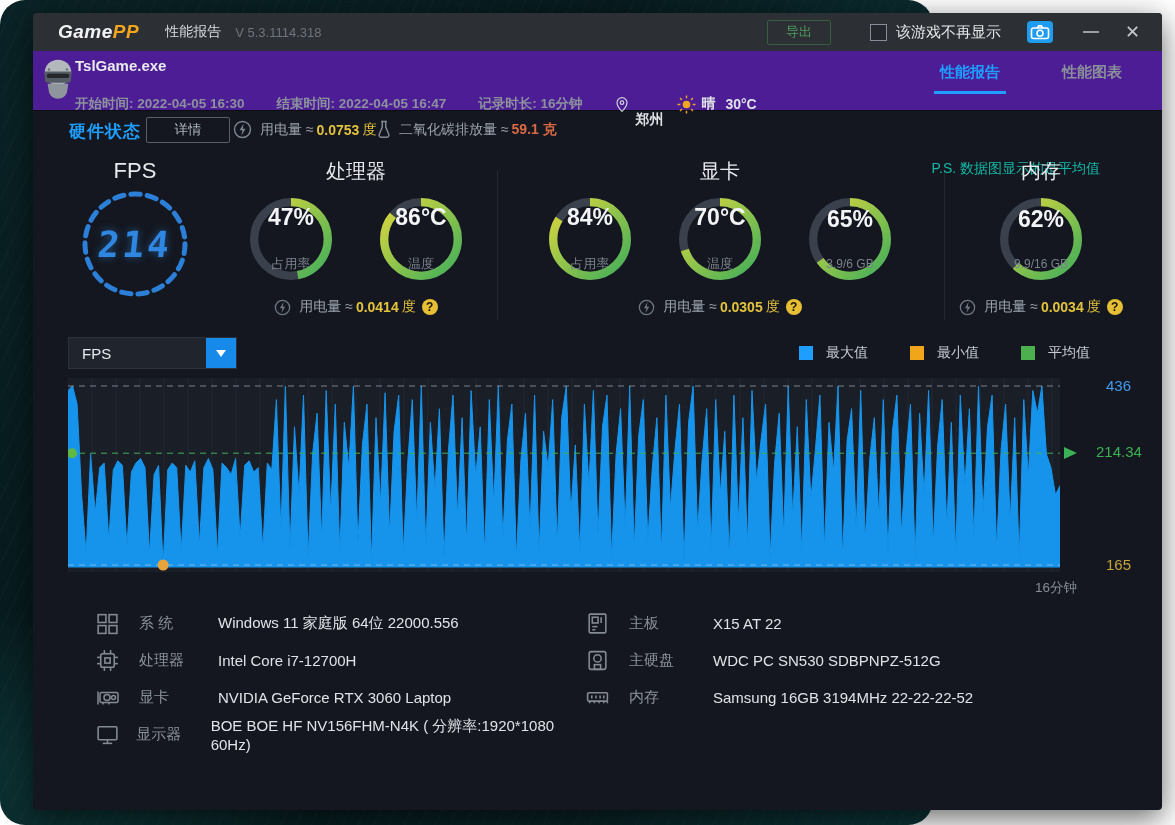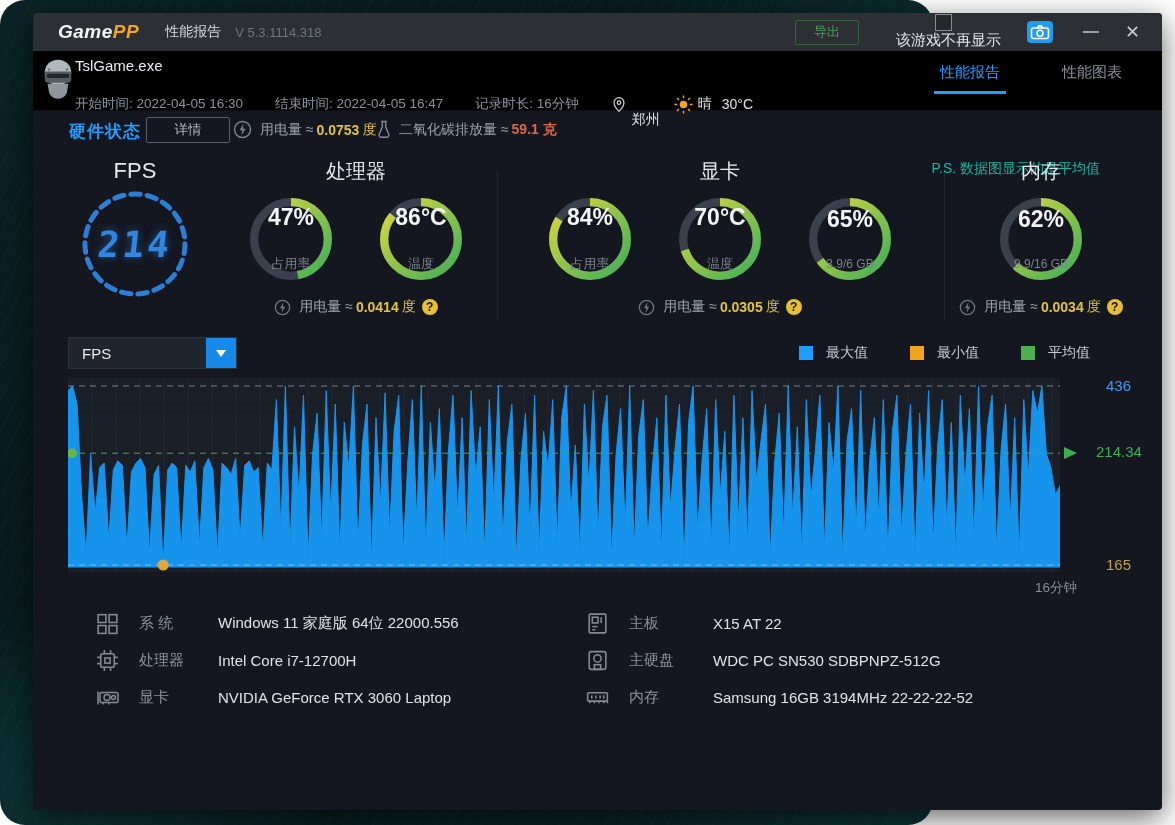--- a/index.html
+++ b/index.html
@@ -19,30 +19,30 @@
   
   .titlebar{position:absolute;left:0;top:0;width:100%;height:38px;background:#2c2f34;
     display:flex;align-items:center;}
   .logo{font-style:italic;font-weight:800;font-size:19px;letter-spacing:.5px;margin-left:25px;}
   .logo .g1{color:#f2f3f5;} .logo .g2{color:#f5a61d;}
   .app-title{color:#d8dadd;font-size:14px;margin-left:26px;}
   .version{color:#6f757d;font-size:13px;margin-left:14px;}
   .tb-spacer{flex:1;}
   .export-btn{background:transparent;border:1px solid #35603f;color:#4f9e5f;font-size:13px;
     width:64px;height:25px;border-radius:2px;cursor:pointer;font-family:inherit;}
-  .chk-wrap{display:flex;align-items:center;margin-left:28px;cursor:pointer;flex-direction:column;}
+  .chk-wrap{display:flex;align-items:center;margin-left:39px;cursor:pointer;}
   .chk-box{width:15px;height:15px;border:1px solid #878d96;background:#24272c;display:inline-block;}
   .chk-label{color:#e6e8ea;font-size:15px;margin-left:9px;}
   .cam{margin-left:26px;display:inline-flex;cursor:pointer;}
   .win-min{width:16px;height:2px;background:#9aa0a8;margin-left:30px;cursor:pointer;}
   .win-close{color:#c2c7cd;font-size:18px;margin-left:26px;margin-right:22px;cursor:pointer;line-height:1;}
 
   
-  .header{position:absolute;left:0;top:38px;width:100%;height:59px;background:#000000;
-    border-bottom:1px solid #0c0e13;}
+  .header{position:absolute;left:0;top:38px;width:100%;height:59px;background:#4c1d95;
+    border-bottom:1px solid #0c0e13;font-weight:bold;}
   .avatar{position:absolute;left:8px;top:5px;}
   .game-name{position:absolute;left:42px;top:6px;color:#e9ebee;font-size:15px;}
   .meta{position:absolute;left:42px;top:28px;display:flex;align-items:center;color:#8b929c;font-size:13.5px;}
   .meta .seg{margin-right:32px;}
   .meta .ico{display:inline-flex;margin-right:5px;vertical-align:-3px;}
   .meta .white{color:#dfe3e7;font-size:14px;}
   .meta .wgap{margin-right:14px;margin-top:32px;}
   .tabs{position:absolute;right:40px;top:12px;display:flex;}
   .tab{font-size:15px;color:#8a9099;margin-left:62px;padding-bottom:12px;position:relative;cursor:pointer;}
   .tab.active{color:#1e9fff;}
@@ -481,20 +481,31 @@
                 <path d="M3 6 v13"></path>
                 <rect x="5" y="7" width="18" height="10" rx="1.5"></rect>
                 <circle cx="12" cy="12" r="3"></circle>
                 <circle cx="18.5" cy="12" r="2"></circle>
                 <path d="M8 17 v2 M14 17 v2"></path>
               </svg>
             </span>
           <span class="si-label">显卡</span>
           <span class="si-value">NVIDIA GeForce RTX 3060 Laptop</span>
         </div>
+        <div class="si-row">
+          <span class="si-icon">
+              <svg width="25" height="25" viewBox="0 0 24 24" class="gray">
+                <rect x="3" y="4.5" width="18" height="12.5" rx="1"></rect>
+                <line x1="12" y1="17" x2="12" y2="20"></line>
+                <line x1="7.5" y1="20.5" x2="16.5" y2="20.5"></line>
+              </svg>
+            </span>
+          <span class="si-label">显示器</span>
+          <span class="si-value">BOE BOE HF NV156FHM-N4K ( 分辨率:1920*1080 60Hz)</span>
+        </div>
       </div>
       <div class="si-col right">
         <div class="si-row">
           <span class="si-icon">
               <svg width="25" height="25" viewBox="0 0 24 24" class="gray">
                 <rect x="4" y="3" width="16" height="18" rx="1"></rect>
                 <rect x="7" y="6" width="5.5" height="5.5"></rect>
                 <line x1="15.5" y1="6" x2="15.5" y2="11.5"></line>
                 <line x1="7" y1="15" x2="12" y2="15"></line>
                 <line x1="7" y1="18" x2="10" y2="18"></line>

